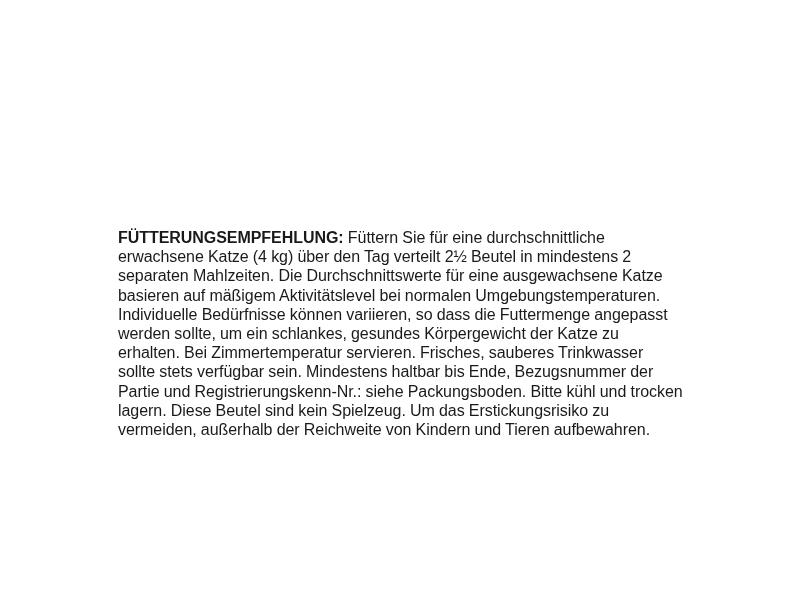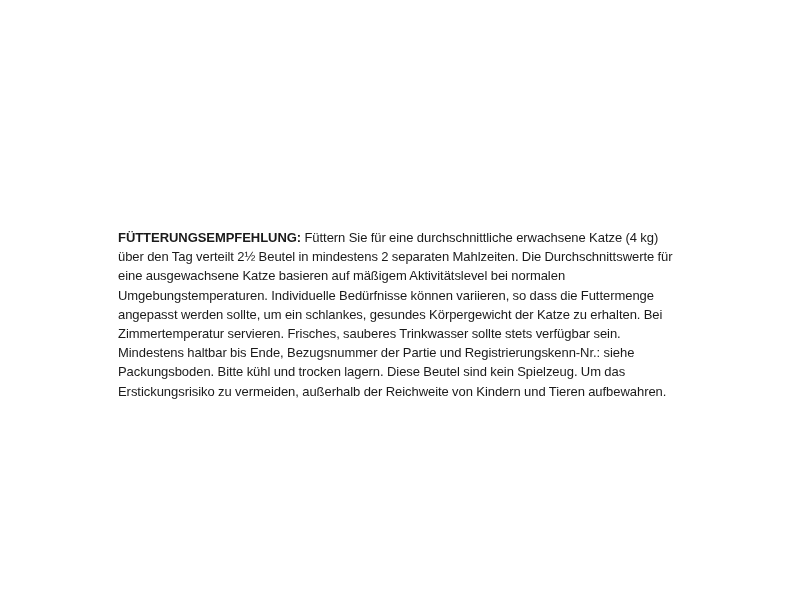--- a/index.html
+++ b/index.html
@@ -20,21 +20,21 @@
     background: #ffffff;
   }
   .feeding-block {
     position: absolute;
     left: 118px;
     top: 228px;
     width: 566px;
   }
   .feeding-text {
     font-family: "Liberation Sans", sans-serif;
-    font-size: 13px;
+    font-size: 16px;
     line-height: 19.2px;
     color: #1a1a1a;
     text-align: left;
     letter-spacing: -0.05px;
     word-spacing: -0.2px;
     margin: 0;
   }
   .feeding-text .heading {
     font-weight: bold;
   }

